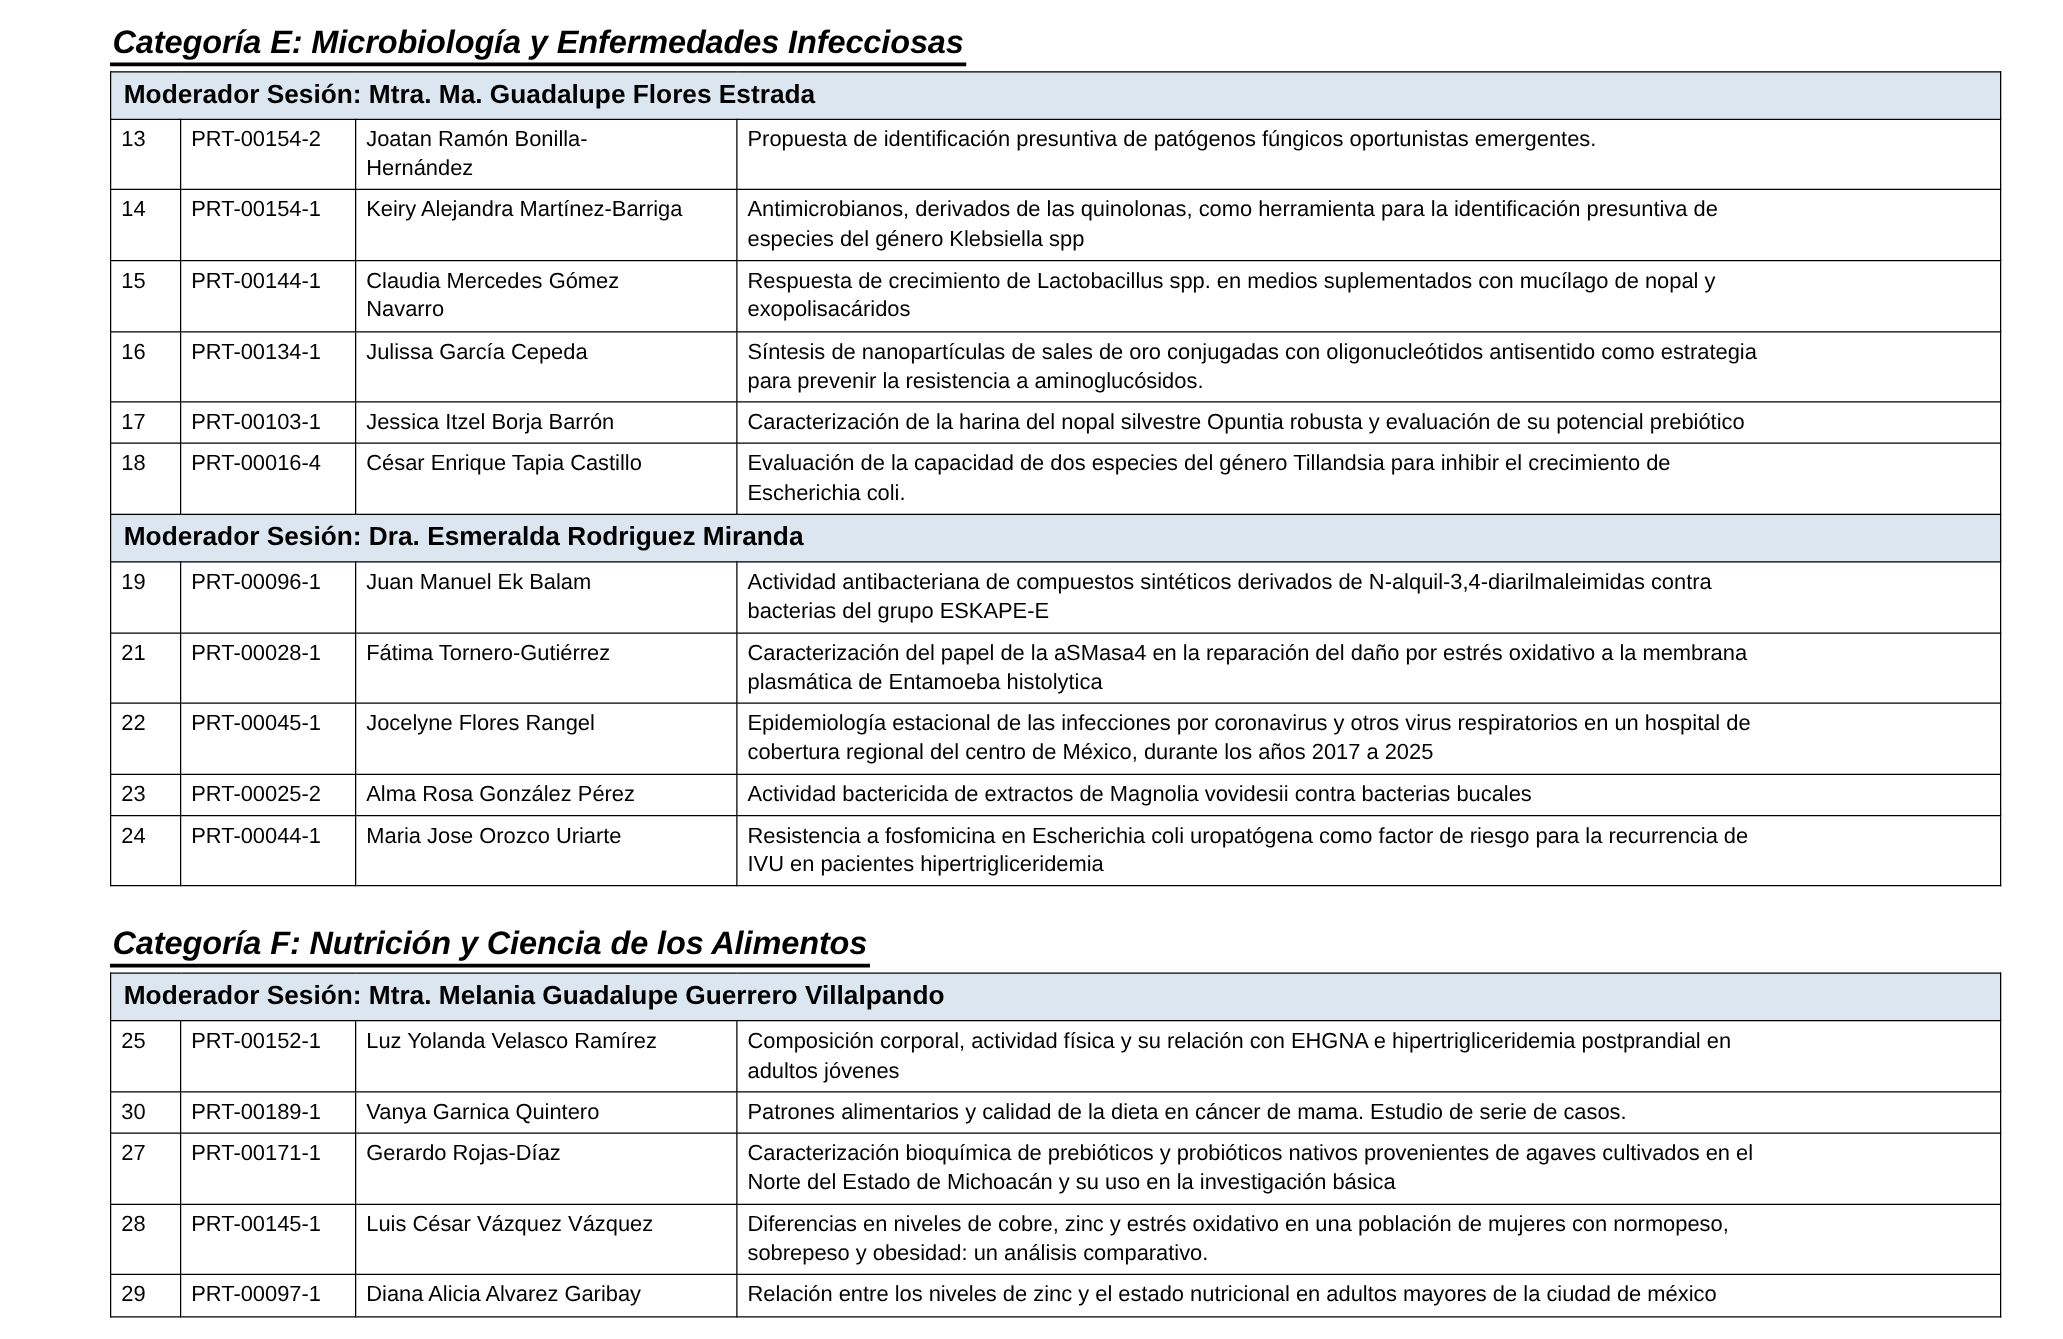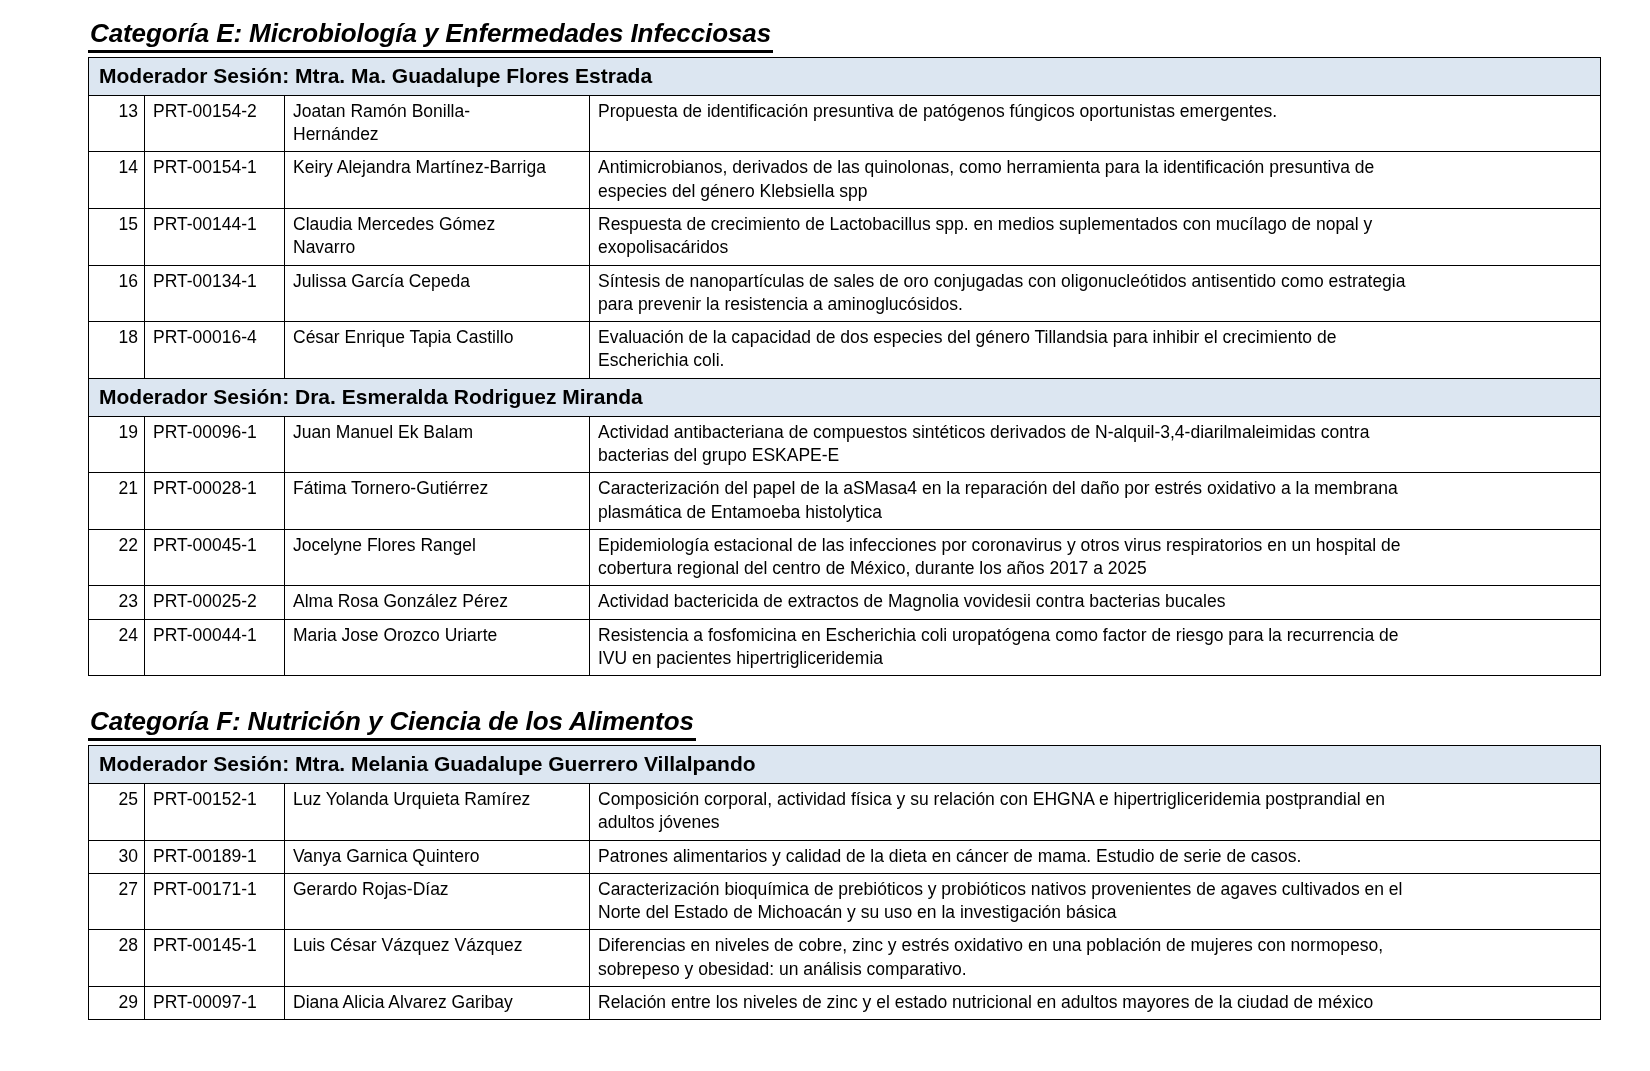--- a/index.html
+++ b/index.html
@@ -52,21 +52,21 @@
     padding: 4px 6px 5px 8px;
     font-size: 17.5px;
     line-height: 1.33;
   }
   col.c-num   { width: 56px; }
   col.c-code  { width: 140px; }
   col.c-author{ width: 305px; }
   col.c-title { width: 1011px; }
 
   td.num {
-    text-align: right;
+    text-align: left;
     padding-left: 0;
     padding-right: 0;
   }
   td.code {
     white-space: nowrap;
   }
   tr.moderator td {
     background: #dce6f1;
     font-weight: bold;
     font-size: 21px;
@@ -131,20 +131,30 @@
               <td class="code">PRT-00134-1</td>
               <td class="author">
                 <span class="cell-line">Julissa García Cepeda</span>
               </td>
               <td class="title">
                 <span class="cell-line">Síntesis de nanopartículas de sales de oro conjugadas con oligonucleótidos antisentido como estrategia</span>
                 <span class="cell-line">para prevenir la resistencia a aminoglucósidos.</span>
               </td>
             </tr>
             <tr>
+              <td class="num">17</td>
+              <td class="code">PRT-00103-1</td>
+              <td class="author">
+                <span class="cell-line">Jessica Itzel Borja Barrón</span>
+              </td>
+              <td class="title">
+                <span class="cell-line">Caracterización de la harina del nopal silvestre Opuntia robusta y evaluación de su potencial prebiótico</span>
+              </td>
+            </tr>
+            <tr>
               <td class="num">18</td>
               <td class="code">PRT-00016-4</td>
               <td class="author">
                 <span class="cell-line">César Enrique Tapia Castillo</span>
               </td>
               <td class="title">
                 <span class="cell-line">Evaluación de la capacidad de dos especies del género Tillandsia para inhibir el crecimiento de</span>
                 <span class="cell-line">Escherichia coli.</span>
               </td>
             </tr>
@@ -216,21 +226,21 @@
             <col class="c-title">
           </colgroup>
           <tbody>
             <tr class="moderator">
               <td colspan="4">Moderador Sesión: Mtra. Melania Guadalupe Guerrero Villalpando</td>
             </tr>
             <tr>
               <td class="num">25</td>
               <td class="code">PRT-00152-1</td>
               <td class="author">
-                <span class="cell-line">Luz Yolanda Urquieta Ramírez</span>
+                <span class="cell-line">Luz Yolanda Velasco Ramírez</span>
               </td>
               <td class="title">
                 <span class="cell-line">Composición corporal, actividad física y su relación con EHGNA e hipertrigliceridemia postprandial en</span>
                 <span class="cell-line">adultos jóvenes</span>
               </td>
             </tr>
             <tr>
               <td class="num">30</td>
               <td class="code">PRT-00189-1</td>
               <td class="author">

